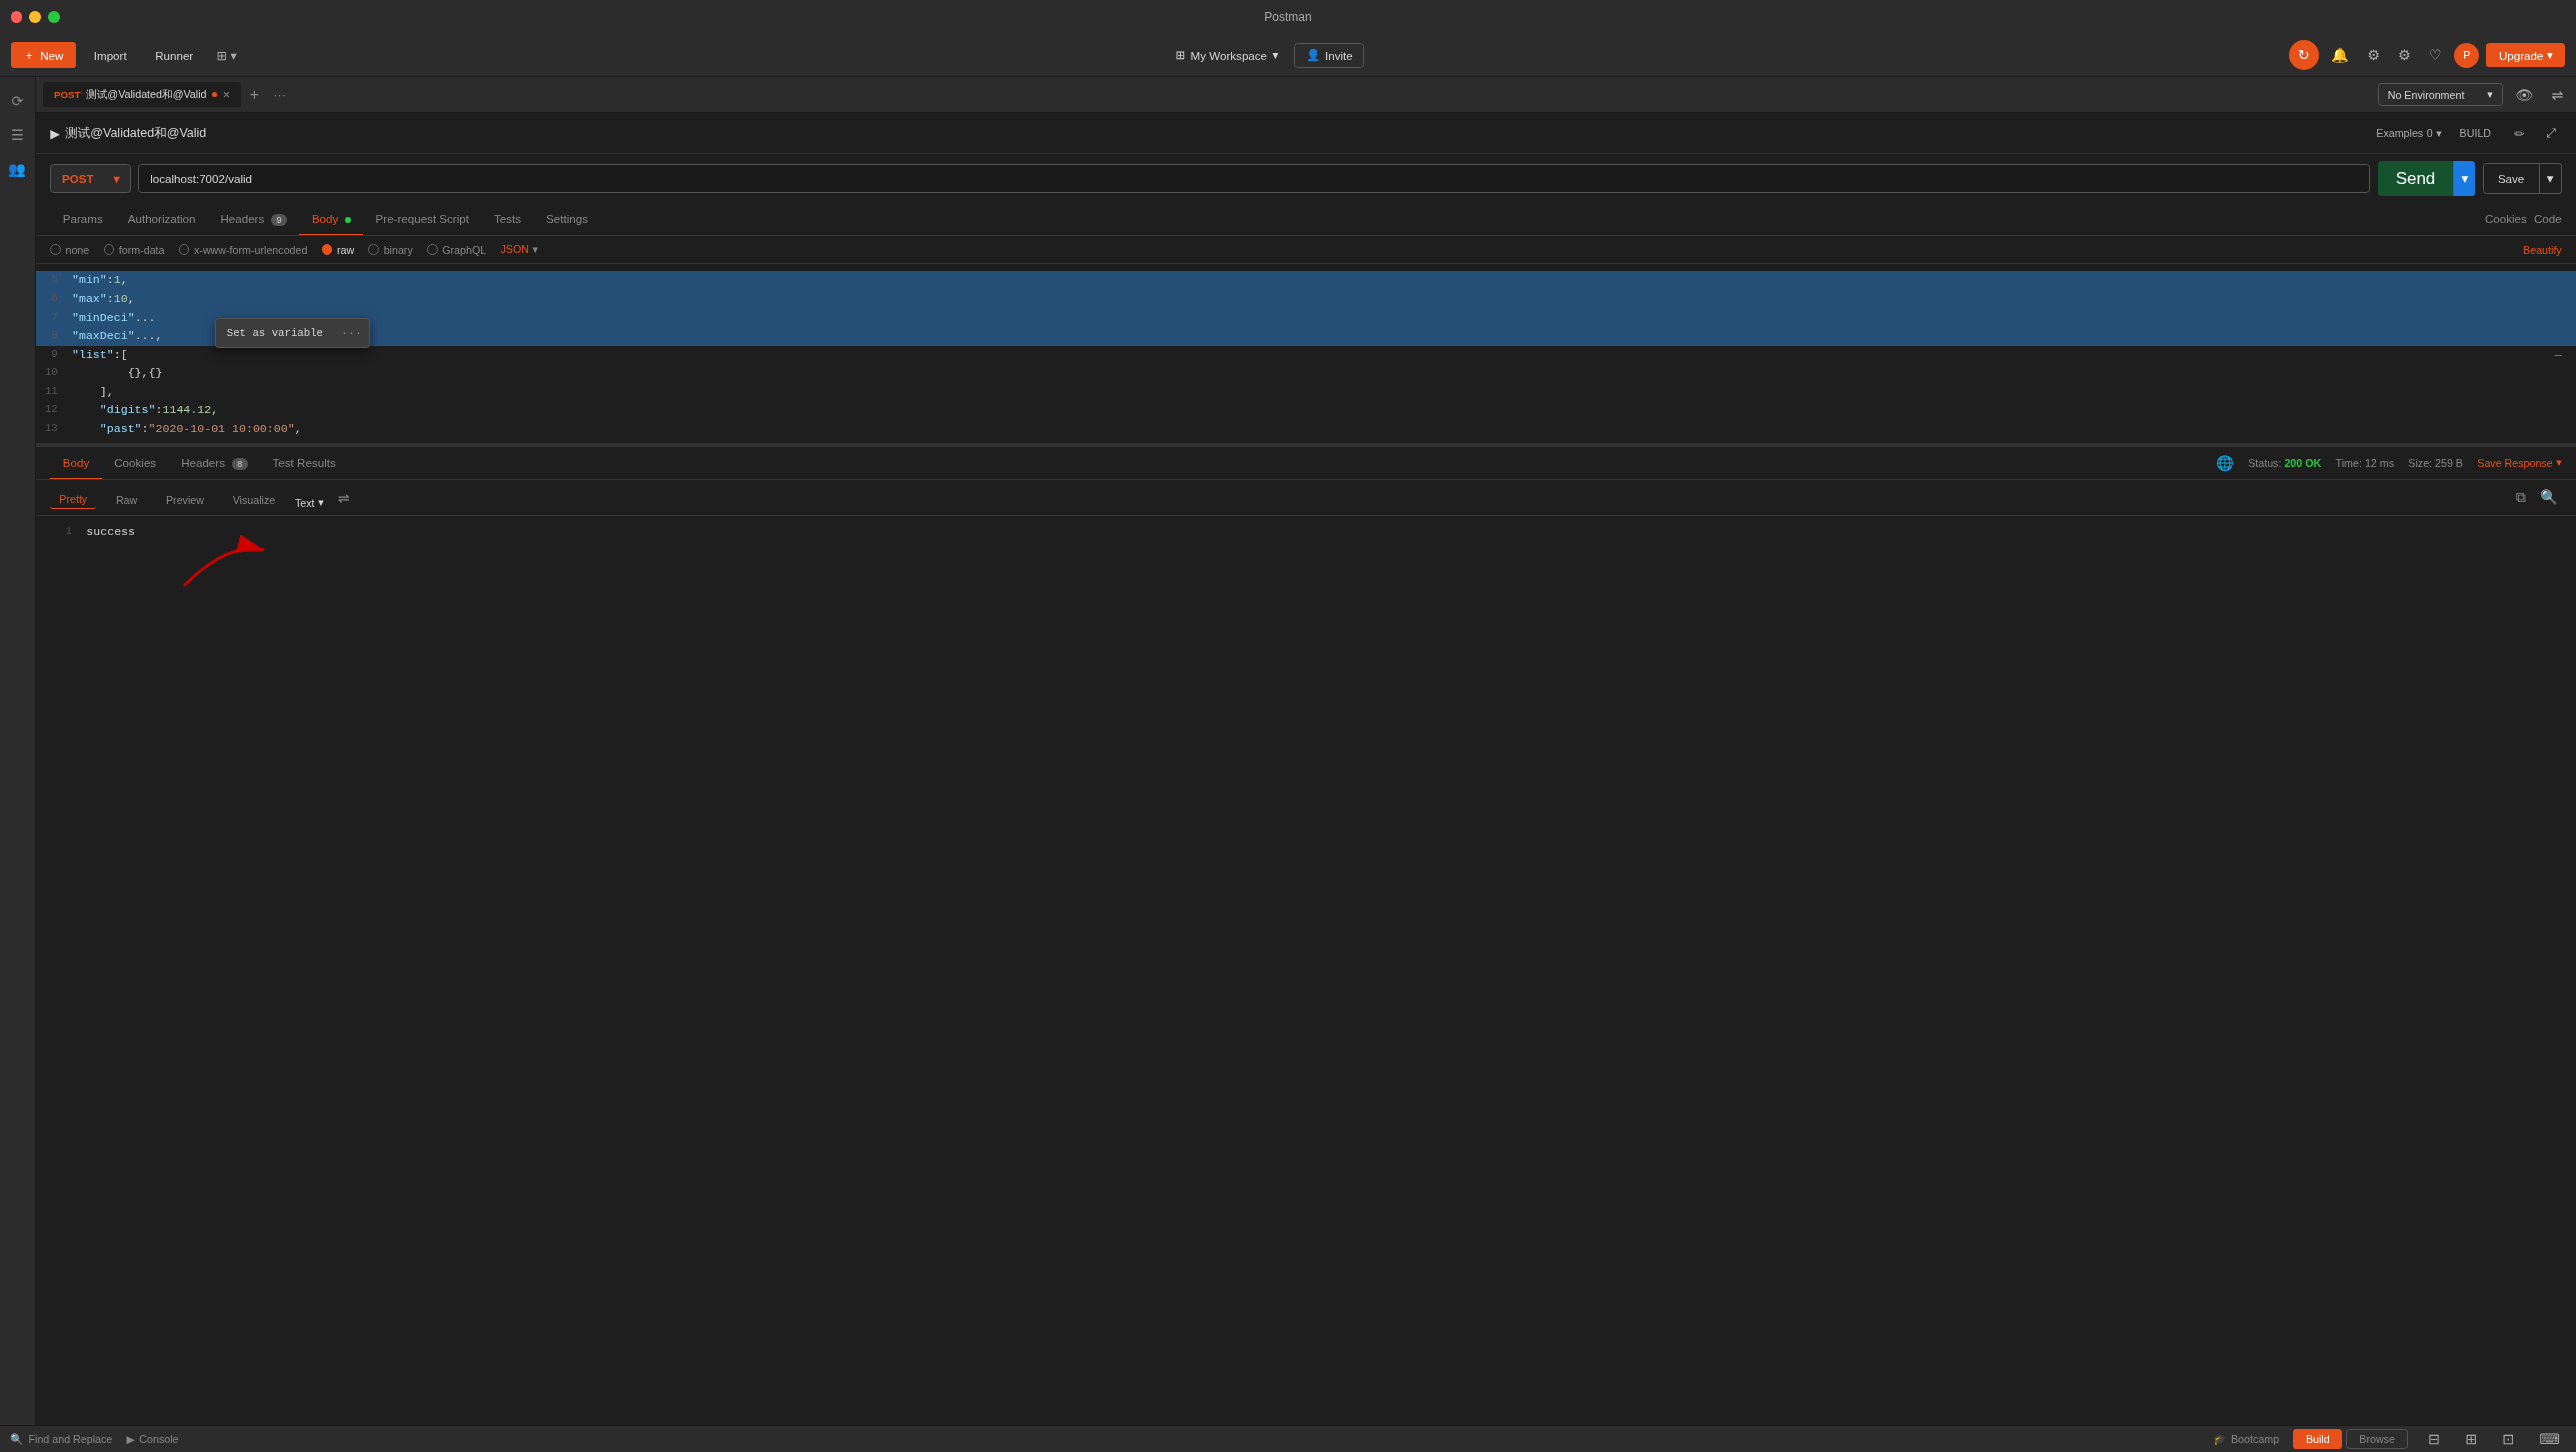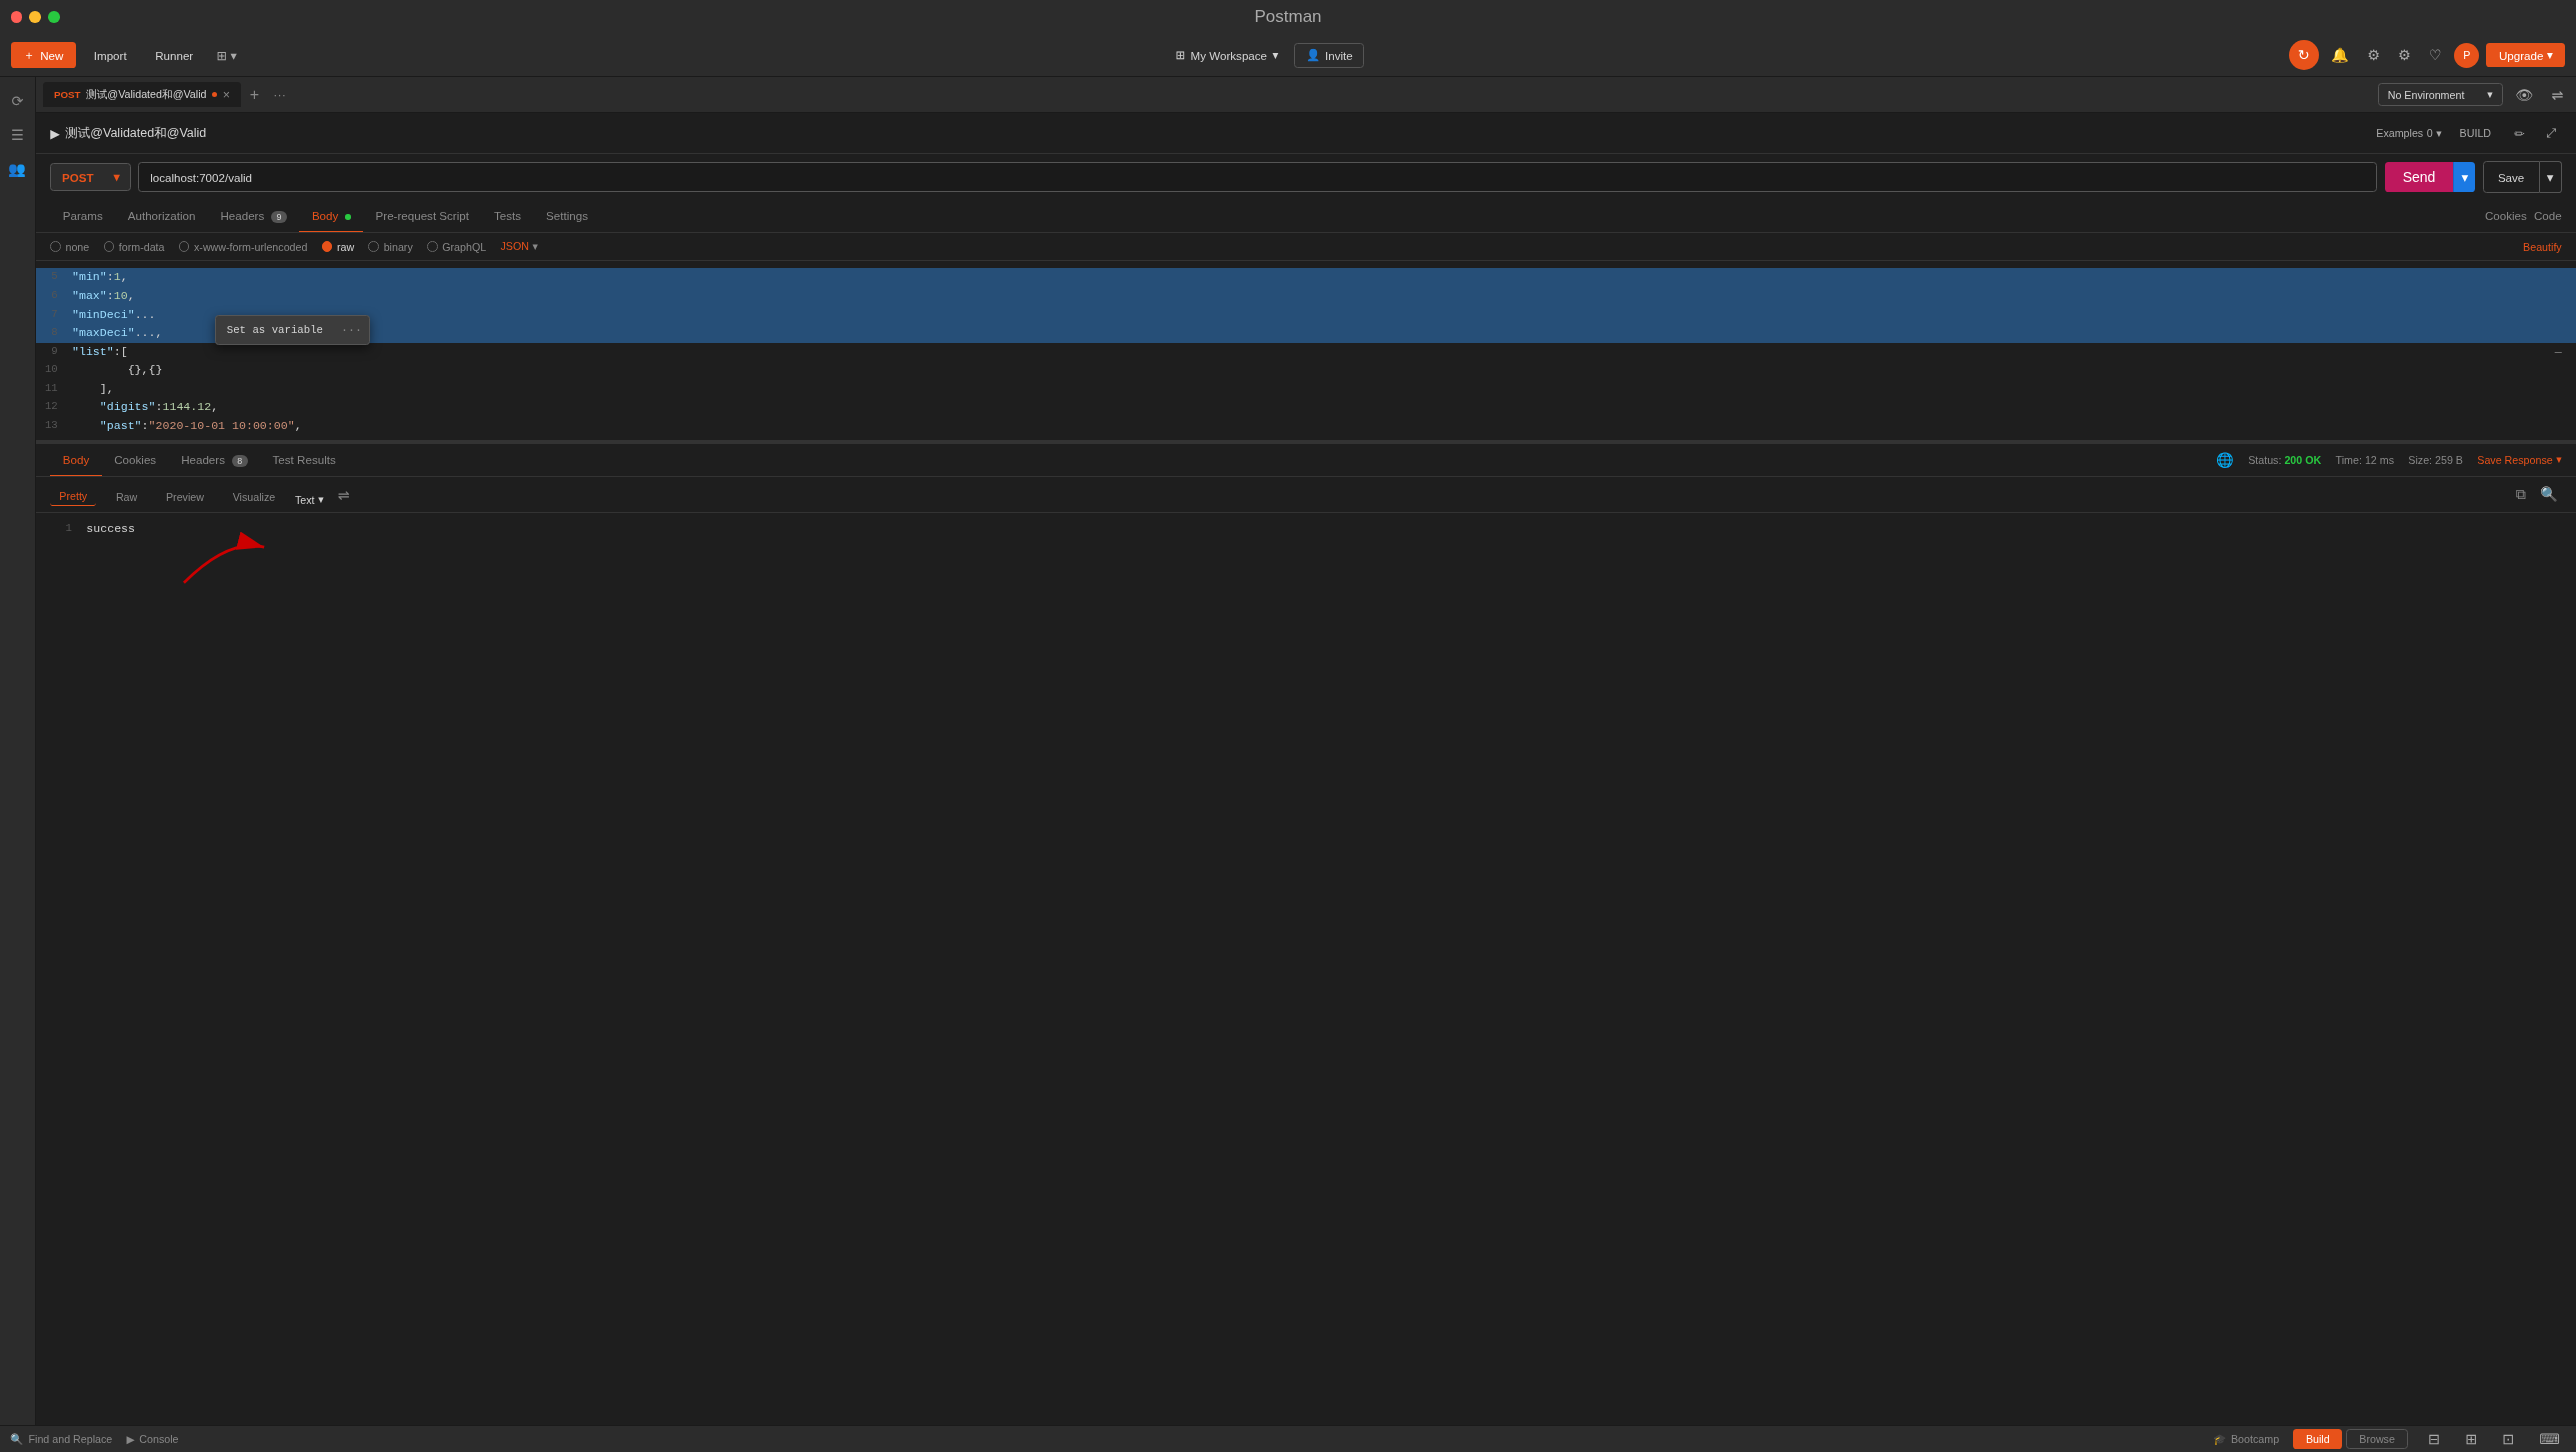--- a/index.html
+++ b/index.html
@@ -5,21 +5,21 @@
     * { box-sizing: border-box; margin: 0; padding: 0; }
     body { font-family: -apple-system, BlinkMacSystemFont, 'Segoe UI', sans-serif; background: #1a1a1a; color: #d4d4d4; font-size: 11.6px; overflow: hidden; height: 100vh; display: flex; flex-direction: column; }
 
     
     .titlebar { background: #2c2c2c; height: 34px; display: flex; align-items: center; justify-content: center; position: relative; flex-shrink: 0; }
     .traffic-lights { position: absolute; left: 10.7px; display: flex; gap: 7.2px; align-items: center; }
     .traffic-light { width: 11.6px; height: 11.6px; border-radius: 50%; cursor: pointer; }
     .tl-close { background: #ff5f57; }
     .tl-min { background: #febc2e; }
     .tl-max { background: #28c840; }
-    .titlebar-title { color: #aaa; font-size: 17px; }
+    .titlebar-title { color: #aaa; font-size: 12px; }
 
     
     .toolbar { background: #2c2c2c; height: 43px; display: flex; align-items: center; padding: 0 10.7px; gap: 7.2px; flex-shrink: 0; border-bottom: 0.9px solid #1a1a1a; }
     .btn-new { background: #e8521a; color: white; border: none; border-radius: 3.6px; padding: 5.4px 12.5px; cursor: pointer; display: flex; align-items: center; gap: 5.4px; font-size: 11.6px; font-weight: 500; }
     .btn-import, .btn-runner { background: transparent; color: #d4d4d4; border: none; padding: 5.4px 10.7px; cursor: pointer; font-size: 11.6px; border-radius: 3.6px; }
     .workspace-btn { display: flex; align-items: center; gap: 5.4px; background: transparent; color: #d4d4d4; border: none; cursor: pointer; font-size: 11.6px; padding: 5.4px 9px; border-radius: 3.6px; }
     .toolbar-right { margin-left: auto; display: flex; align-items: center; gap: 7.2px; }
     .invite-btn { background: transparent; color: #d4d4d4; border: 0.9px solid #555; border-radius: 3.6px; padding: 4.5px 10.7px; cursor: pointer; font-size: 11.6px; display: flex; align-items: center; gap: 4.5px; }
     .icon-btn { background: transparent; border: none; color: #aaa; cursor: pointer; padding: 5.4px; border-radius: 3.6px; font-size: 14.3px; }
     .refresh-icon-btn { background: #e8521a; border: none; width: 30px; height: 30px; border-radius: 50%; cursor: pointer; display: flex; align-items: center; justify-content: center; color: white; font-size: 14.3px; }
@@ -53,21 +53,21 @@
     .request-name { color: #d4d4d4; font-size: 12.5px; display: flex; align-items: center; gap: 5.4px; cursor: pointer; }
     .request-actions { display: flex; align-items: center; gap: 10.7px; }
     .examples-btn { color: #aaa; font-size: 10.7px; cursor: pointer; display: flex; align-items: center; gap: 3.6px; }
     .build-btn { background: transparent; border: none; color: #aaa; font-size: 10.7px; cursor: pointer; padding: 3.6px 7.2px; }
 
     
     .url-bar { display: flex; align-items: center; padding: 7.2px 14.3px; gap: 7.2px; flex-shrink: 0; }
     .method-select { background: #2c2c2c; border: 0.9px solid #555; color: #e8521a; border-radius: 3.6px; padding: 6.3px 10.7px; cursor: pointer; font-size: 11.6px; font-weight: 600; min-width: 81px; display: flex; align-items: center; justify-content: space-between; gap: 5.4px; }
     .url-input { flex: 1; background: #1a1a1a; border: 0.9px solid #555; color: #d4d4d4; border-radius: 3.6px; padding: 7.2px 10.7px; font-size: 11.6px; outline: none; }
     .send-btn-group { display: flex; align-items: stretch; }
-    .send-btn { background: #be185d; color: white; border: none; padding: 7.2px 18px; cursor: pointer; font-size: 14px; font-weight: 500; border-radius: 3.6px 0 0 3.6px; }
+    .send-btn { background: #14532d; color: white; border: none; padding: 7.2px 18px; cursor: pointer; font-size: 17px; font-weight: 500; border-radius: 3.6px 0 0 3.6px; }
     .send-dropdown-btn { background: #1b7ae4; border: none; border-left: 0.9px solid #1667c7; color: white; padding: 7.2px 7.2px; cursor: pointer; border-radius: 0 3.6px 3.6px 0; }
     .save-btn-group { display: flex; align-items: stretch; }
     .save-btn { background: transparent; border: 0.9px solid #555; color: #d4d4d4; padding: 7.2px 14.3px; cursor: pointer; font-size: 11.6px; border-radius: 3.6px 0 0 3.6px; }
     .save-dropdown-btn { background: transparent; border: 0.9px solid #555; border-left: none; color: #d4d4d4; padding: 7.2px 7.2px; cursor: pointer; border-radius: 0 3.6px 3.6px 0; }
 
     
     .request-tabs { display: flex; align-items: center; padding: 0 14.3px; border-bottom: 0.9px solid #333; flex-shrink: 0; }
     .req-tab { padding: 9px 12.5px; cursor: pointer; font-size: 11.6px; color: #888; border-bottom: 1.8px solid transparent; position: relative; }
     .req-tab.active { color: #e8521a; border-bottom-color: #e8521a; }
     .req-tab .badge { background: #555; color: #d4d4d4; border-radius: 7.2px; padding: 0.9px 5.4px; font-size: 9px; margin-left: 3.6px; }

